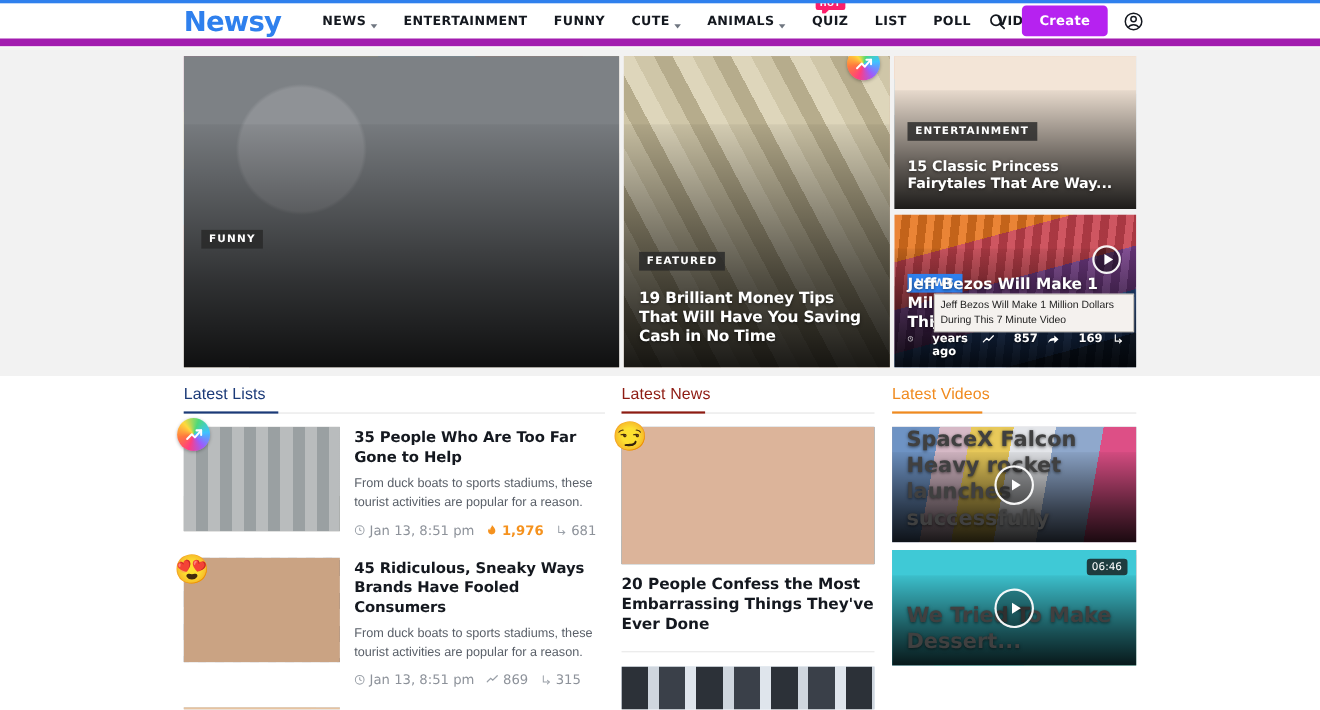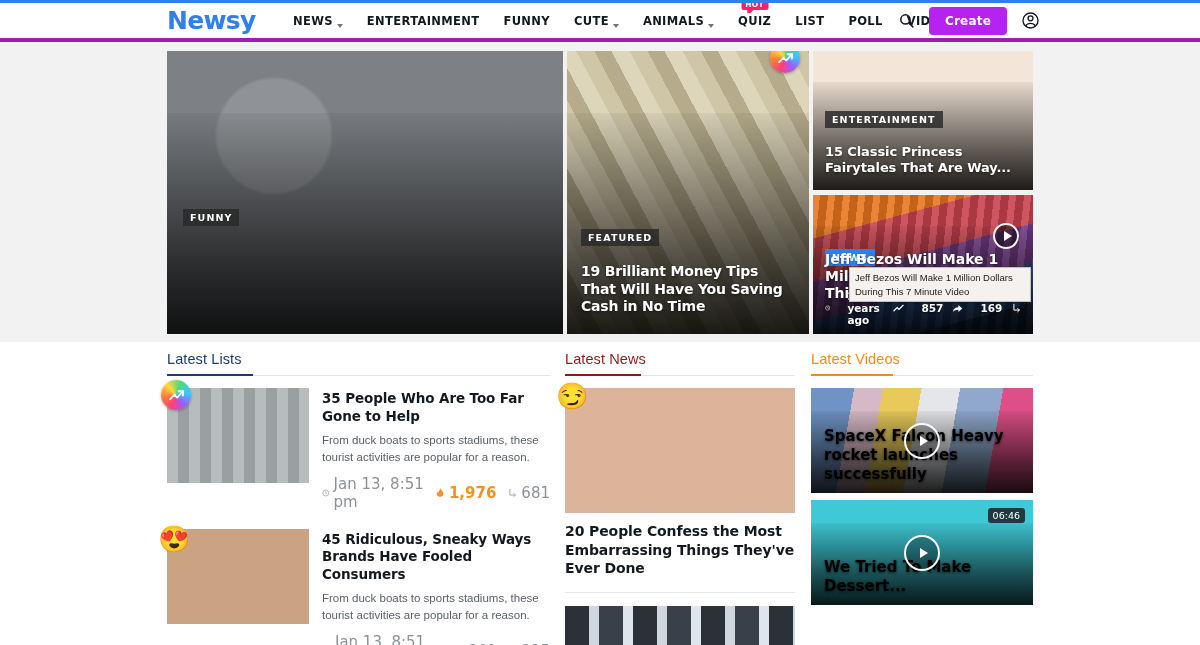--- a/index.html
+++ b/index.html
@@ -31,21 +31,21 @@
 
   
   .navbar {
     position: absolute;
     top: 3px; left: 0;
     width: 1200px;
     height: 39px;
     background: #ffffff;
     display: flex;
     align-items: center;
-    border-bottom: 4px solid #a21caf;
+    border-bottom: 7px solid #a21caf;
     z-index: 25;
   }
 
   .brand {
     position: absolute;
     left: 167px;
     font-size: 25px;
     font-weight: bold;
     color: #2f80ed;
     letter-spacing: -0.7px;
@@ -353,21 +353,21 @@
     letter-spacing: -0.1px;
   }
   .li-desc {
     font-size: 11.5px;
     color: #5a6069;
     line-height: 1.5;
     margin-bottom: 8px;
   }
   .li-meta {
     display: flex; align-items: center; gap: 11px;
-    font-size: 15px; color: #8d929a;
+    font-size: 12px; color: #8d929a;
     font-family: "DejaVu Sans", sans-serif;
   }
   .li-meta .stat { gap: 4px; }
   .li-meta .hot { color: #f5921e; font-weight: bold; }
 
   
   .news-card { margin-bottom: 14px; position: relative; }
   .news-img { width: 230px; height: 125px; overflow: hidden; background: #bcd; position: relative; }
   .news-title {
     font-size: 14px;
@@ -384,22 +384,22 @@
   .video-card {
     position: relative;
     width: 222px; height: 105px;
     overflow: hidden;
     margin-bottom: 7px;
     background: #99a;
   }
   .video-title {
     position: absolute;
     left: 13px; right: 12px; bottom: 9px;
-    color: #000000;
-    font-size: 15px;
+    color: #404040;
+    font-size: 19px;
     font-weight: bold;
     line-height: 1.26;
     z-index: 6;
     text-shadow: 0 1px 3px rgba(0,0,0,0.6);
     font-family: "DejaVu Sans", sans-serif;
   }
   .dur-badge {
     position: absolute;
     top: 8px; right: 8px;
     background: rgba(20,20,20,0.78);

